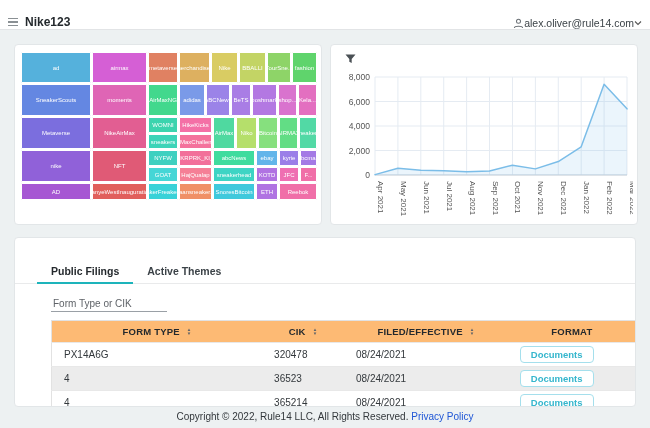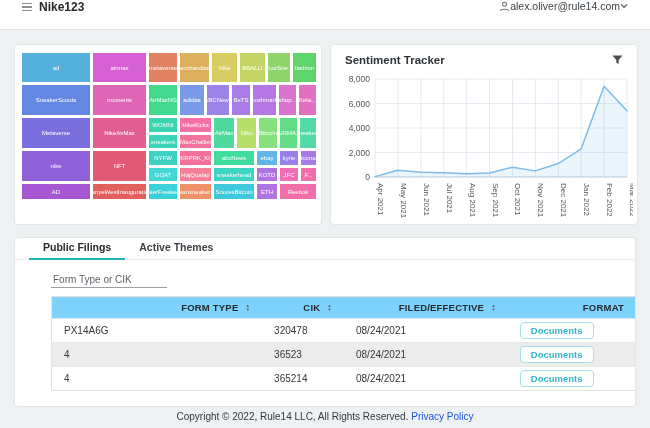--- a/index.html
+++ b/index.html
@@ -6,22 +6,22 @@
   html,body { width:650px; height:428px; overflow:hidden; }
   body {
     font-family: "Liberation Sans", sans-serif;
     background:#edf1f2;
     color:#30363b;
     position:relative;
   }
   
   .topbar{
     height:30px; background:#fff; border-bottom:1px solid #e2e4e6;
-    display:flex; align-items:flex-start; justify-content:space-between;
-    padding:0 22px;
+    display:flex; align-items:flex-end; justify-content:space-between;
+    padding:0 8px;
   }
   .brand-wrap{display:flex;align-items:center;gap:7px;}
   .burger{display:inline-flex;flex-direction:column;gap:2px;cursor:pointer;}
   .burger i{display:block;width:10px;height:1.6px;background:#8a9094;}
   .brand{font-size:12px;font-weight:bold;color:#24292d;}
   .user-wrap{display:flex;align-items:center;cursor:pointer;}
   .user-email{font-size:10.5px;color:#3c4348;}
   .icon-svg{display:inline-block;vertical-align:middle;}
   
   .cards-row{display:flex;gap:8px;margin:14px 14px 0 14px;}
@@ -42,42 +42,42 @@
   }
   
   .chart-wrap{width:296px;height:148px;margin:0 auto;}
   
   .legal-card{
     margin:12px 14px 0 14px;height:170px;
     background:#fff;border:1px solid #e2e6e8;border-radius:4px;
     overflow:hidden;
   }
   .legal-title{font-size:11.5px;font-weight:bold;color:#2e3438;padding:11px 14px 7px;}
-  .tabs{display:flex;border-bottom:1px solid #e9eaeb;padding-left:14px;}
+  .tabs{display:flex;border-bottom:1px solid #e9eaeb;padding-left:22px;margin-top:24px;}
   .tab{
     font-size:10.5px;color:#3c4348;font-weight:bold;
     padding:3px 14px 6px;cursor:pointer;position:relative;
   }
   .tab.active{color:#24292d;}
   .tab.active::after{
     content:"";position:absolute;left:0;right:0;bottom:-1px;height:2px;background:#1db4bb;
   }
   .filter-row{padding:9px 8px 8px 36px;}
   .filter-input{
     width:116px;border:none;border-bottom:1px solid #9aa0a6;
     font-family:"Liberation Sans",sans-serif;font-size:10px;color:#3c4348;
     padding:2px 2px;background:transparent;outline:none;
   }
   .filter-input::placeholder{color:#5f6368;opacity:1;}
   table.filings{
     margin-left:36px;width:586px;border-collapse:collapse;
     border:1px solid #e2e2e2;font-size:10px;
   }
   table.filings thead th{
-    background:#7dd3fc;text-align:right;font-size:9.5px;color:#24292d;
+    background:#fdba74;text-align:center;font-size:9.5px;color:#24292d;
     padding:5px 12px;font-weight:bold;letter-spacing:.2px;white-space:nowrap;
   }
   table.filings td{
     padding:3px 12px;border-top:1px solid #e8e8e8;color:#33383c;vertical-align:middle;
     height:21px;
   }
   table.filings tbody tr:nth-child(2){background:#ececec;}
   .sort{
     display:inline-flex;flex-direction:column;margin-left:7px;vertical-align:middle;
     color:#5f6368;font-size:4.5px;line-height:4px;cursor:pointer;
@@ -169,21 +169,20 @@
         <div class="tile" style="left: 127px; top: 131px; width: 30px; height: 17px; background: rgb(56, 210, 216);">SneakerFreakerFam</div>
         <div class="tile" style="left: 158px; top: 131px; width: 33px; height: 17px; background: rgb(240, 144, 102);">yaansneaker...</div>
         <div class="tile" style="left: 192px; top: 131px; width: 42px; height: 17px; background: rgb(63, 201, 220);">SnoresBitcoin</div>
         <div class="tile" style="left: 235px; top: 131px; width: 22px; height: 17px; background: rgb(176, 115, 226);">ETH</div>
         <div class="tile" style="left: 258px; top: 131px; width: 38px; height: 17px; background: rgb(240, 111, 168);">Reebok</div>
       </div>
   </div>
 
   <div class="card small">
     <div class="card-head">
-      <span class="card-title">Sentiment Tracker</span>
       <svg class="funnel" width="11" height="10" viewBox="0 0 11 10">
         <path d="M0.5 0.5 h10 l-3.8 4.6 v4 l-2.4 -1.3 v-2.7 z" fill="#4a5055"></path>
       </svg>
     </div>
     <div class="chart-wrap">
       <svg width="296" height="148" viewBox="0 0 296 148">
           <line x1="38" y1="104" x2="290" y2="104" stroke="#e5ebf2" stroke-width="1"></line>
           <line x1="38" y1="79.5" x2="290" y2="79.5" stroke="#e5ebf2" stroke-width="1"></line>
           <line x1="38" y1="55" x2="290" y2="55" stroke="#e5ebf2" stroke-width="1"></line>
           <line x1="38" y1="30.5" x2="290" y2="30.5" stroke="#e5ebf2" stroke-width="1"></line>

